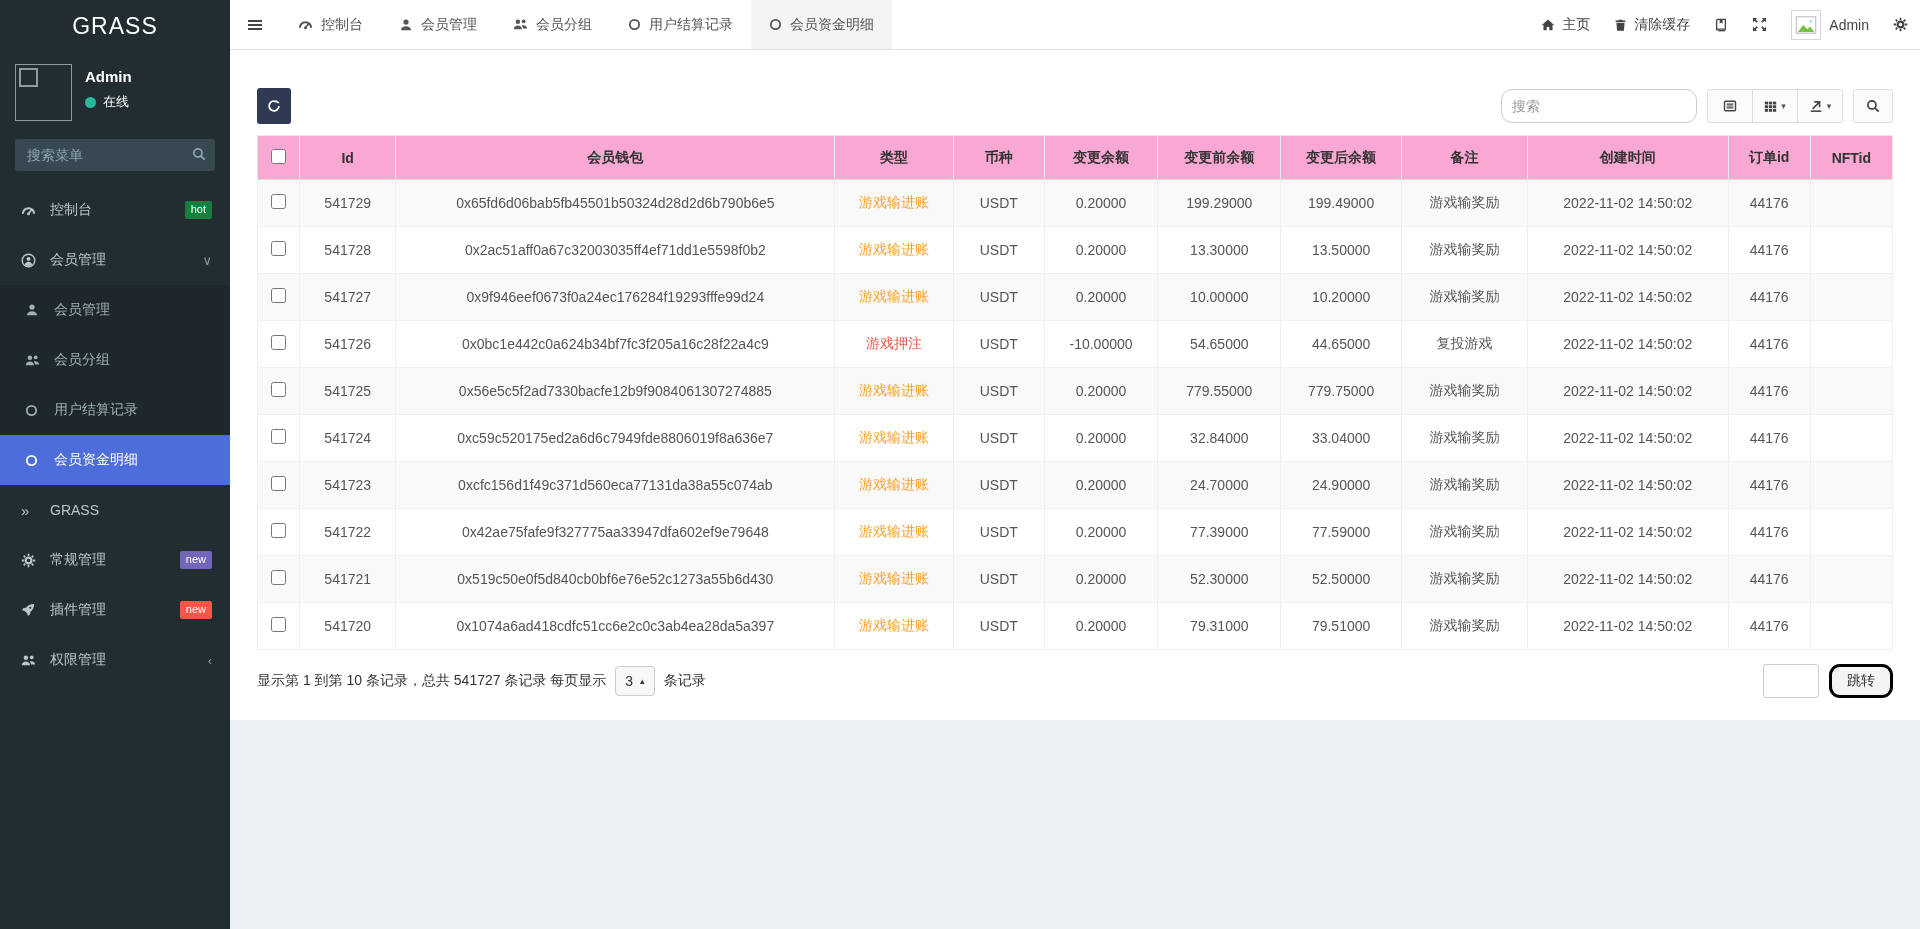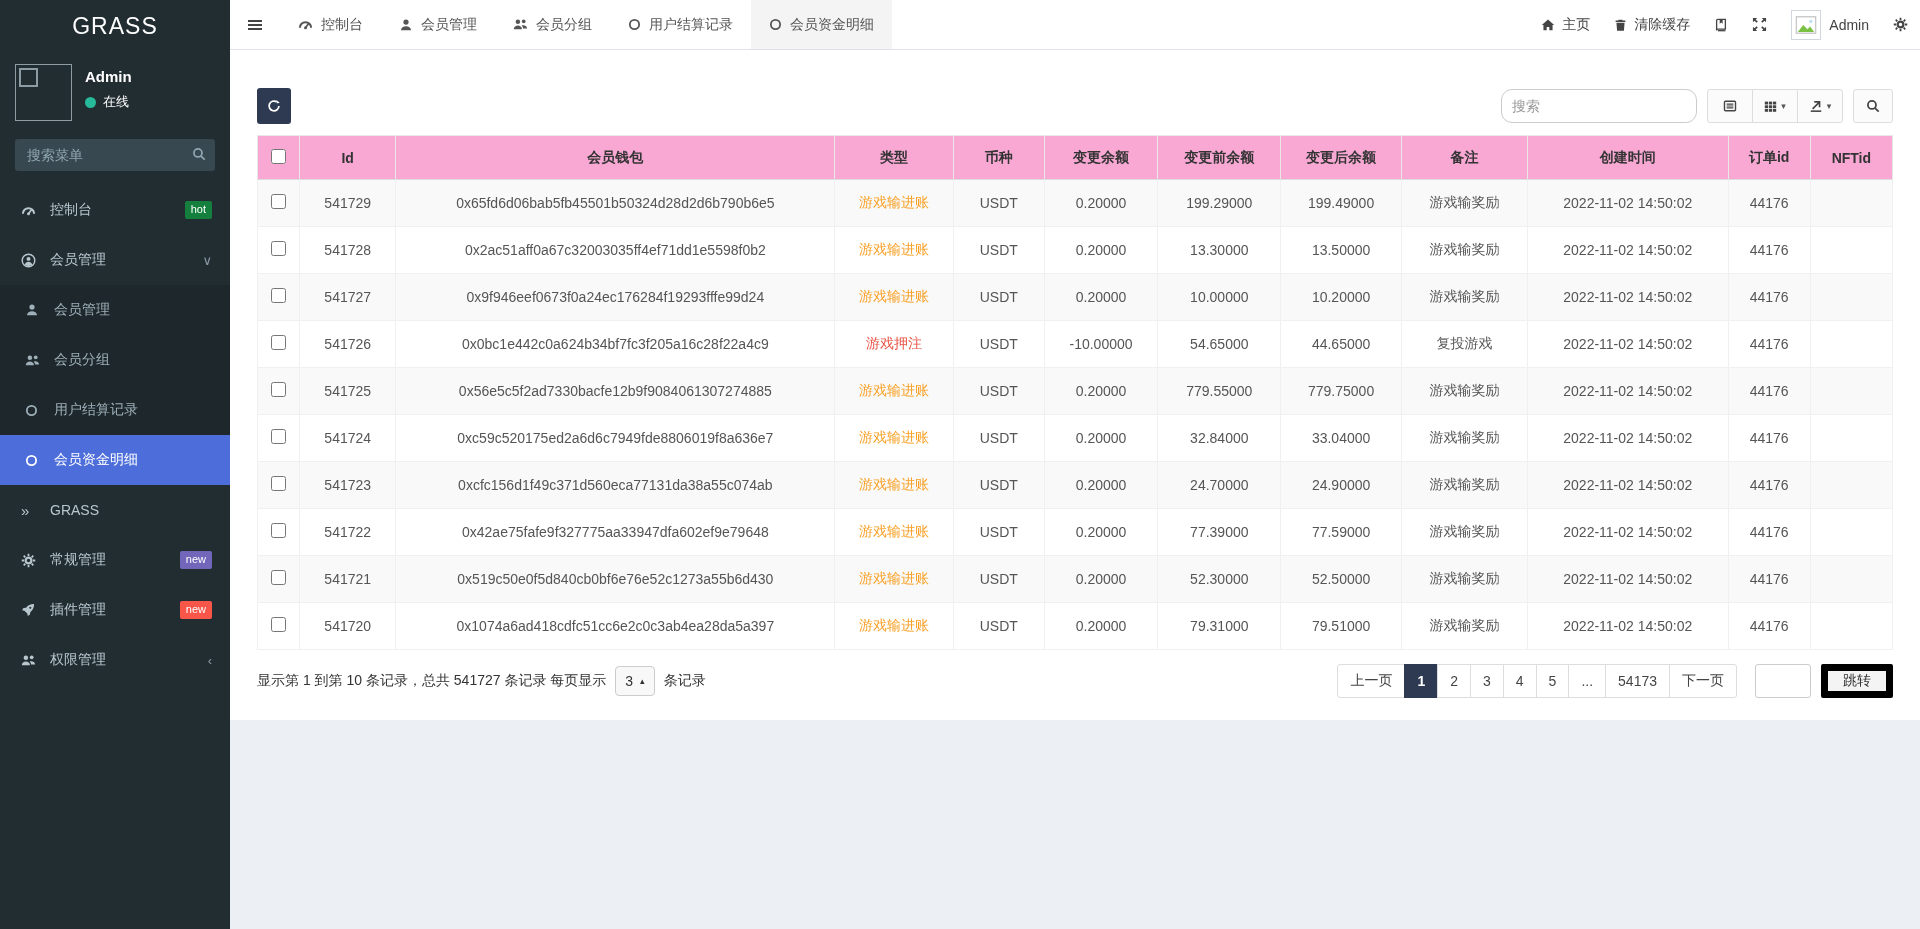--- a/index.html
+++ b/index.html
@@ -88,22 +88,22 @@
   .caret-up { font-size:9px; color:#333; }
   .pagi-wrap { display:flex; align-items:center; }
   .pagi { display:flex; list-style:none; }
   .pagi li { min-width:33px; height:34px; padding:0 12px; border:1px solid #ddd; margin-left:-1px;
              display:flex; align-items:center; justify-content:center; color:#444; background:#fff; cursor:pointer; }
   .pagi li:first-child { border-radius:3px 0 0 3px; margin-left:0; }
   .pagi li:last-child { border-radius:0 3px 3px 0; }
   .pagi li.active { background:var(--dark-btn,#2e3a52); border-color:var(--dark-btn,#2e3a52); color:#fff; font-weight:bold; }
   .jump-input { width:56px; height:34px; border:1px solid #ccc; border-radius:3px; margin-left:18px;
                 padding:0 8px; outline:none; }
-  .jump-btn { height:34px; padding:0 15px; margin-left:10px; background:#f4f4f4; border:7px solid #000000;
-              border-radius:2px; color:#333; font-size:14px; cursor:pointer; }
+  .jump-btn { height:34px; padding:0 15px; margin-left:10px; background:#f4f4f4; border:3px solid #000000;
+              border-radius:11px; color:#333; font-size:14px; cursor:pointer; }
 
   .below { flex:1; background:#ecf0f5; }
 </style>
 </head>
 <body>
 
 <aside class="sidebar">
   <div class="logo">
     <span>GRASS</span>
   </div>
@@ -576,31 +576,20 @@
     <div class="table-footer">
       <div class="info">
         <span>显示第 1 到第 10 条记录，总共 541727 条记录 每页显示</span>
         <span class="page-size">
           <span>3</span>
           <span class="caret-up">▴</span>
         </span>
         <span>条记录</span>
       </div>
       <div class="pagi-wrap">
-        <ul class="pagi" id="pagination">
-            <li>上一页</li>
-            <li class="active">1</li>
-            <li>2</li>
-            <li>3</li>
-            <li>4</li>
-            <li>5</li>
-            <li>...</li>
-            <li>54173</li>
-            <li>下一页</li>
-          </ul>
         <input type="text" class="jump-input" style="">
         <button class="jump-btn">跳转</button>
       </div>
     </div>
   </section>
 
   <div class="below"></div>
 </div>
 
 </body></html>

